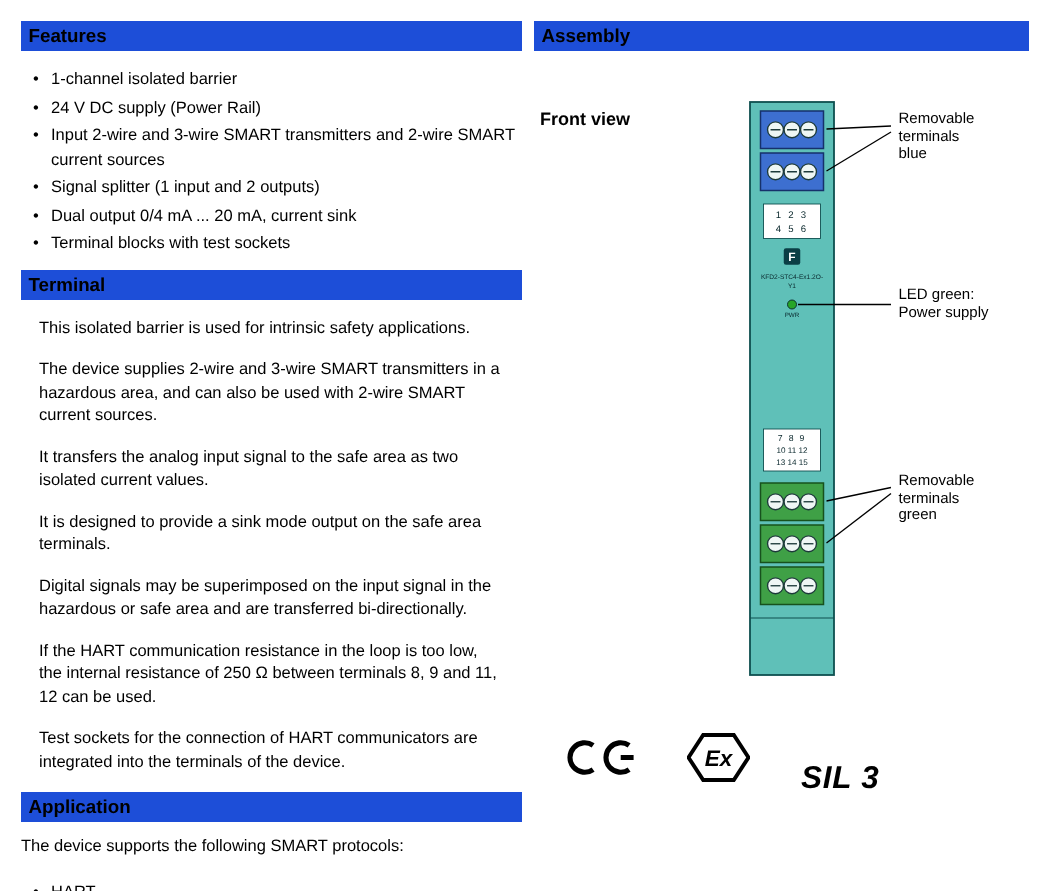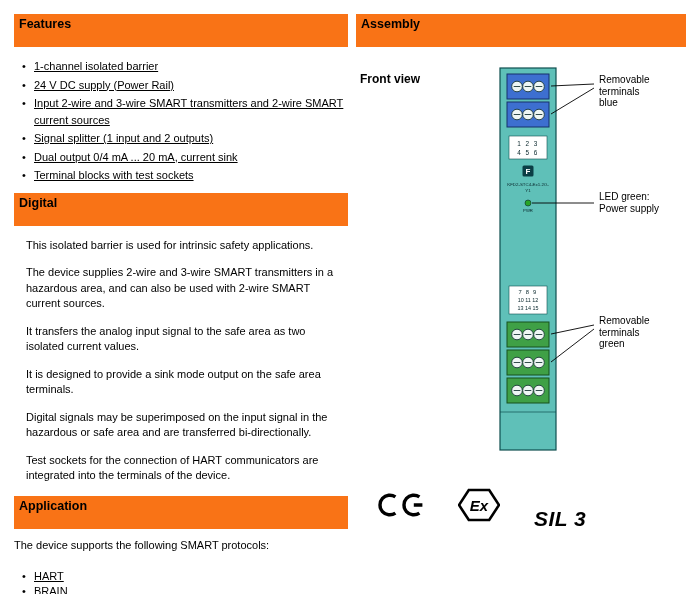--- a/index.html
+++ b/index.html
@@ -1,21 +1,21 @@
 <!DOCTYPE html>
 <html><head>
 <meta charset="utf-8">
 <style>
   html,body{margin:0;padding:0;}
   body{font-family:"Liberation Sans",sans-serif;background:#ffffff;color:#000;}
   .page{position:relative;width:695px;height:594px;background:#fff;overflow:hidden;}
-  .sec-bar{background:#f97316;height:33px;line-height:20px;font-size:12.5px;font-weight:bold;padding:0 5px;}
+  .sec-bar{background:#1d4ed8;height:20px;line-height:20px;font-size:12.5px;font-weight:bold;padding:0 5px;}
   .col-left{position:absolute;left:14px;top:14px;width:334px;}
   .col-right{position:absolute;left:356px;top:14px;width:330px;height:566px;}
-  ul.bullets{list-style:none;margin:11px 0 0 7px;padding:0;text-decoration:underline;}
+  ul.bullets{list-style:none;margin:11px 0 0 7px;padding:0;}
   ul.bullets li{position:relative;padding-left:13px;font-size:11px;line-height:16.5px;margin-bottom:2px;}
   ul.bullets li::before{content:"\2022";position:absolute;left:1px;top:0;}
   .bar-function{margin-top:9px;}
   .bar-application{margin-top:10px;}
   .para-group{margin-top:9px;}
   .para{font-size:11px;line-height:15.5px;margin:12px;}
   .para + .para{margin-top:5px;}
   .intro{font-size:11px;line-height:15px;margin:9px 0 0 0;}
   ul.bullets.tight{margin-top:16px;}
   ul.bullets.tight li{line-height:15.5px;margin-bottom:0;}
@@ -39,27 +39,28 @@
     <div class="sec-bar">Features</div>
     <ul class="bullets">
       <li>1-channel isolated barrier</li>
       <li>24 V DC supply (Power Rail)</li>
       <li>Input 2-wire and 3-wire SMART transmitters and 2-wire SMART current sources</li>
       <li>Signal splitter (1 input and 2 outputs)</li>
       <li>Dual output 0/4 mA ... 20 mA, current sink</li>
       <li>Terminal blocks with test sockets</li>
     </ul>
 
-    <div class="sec-bar bar-function">Digital</div>
+    <div class="sec-bar bar-function">Terminal</div>
     <div class="para-group">
       <p class="para">This isolated barrier is used for intrinsic safety applications.</p>
       <p class="para">The device supplies 2-wire and 3-wire SMART transmitters in a hazardous area, and can also be used with 2-wire SMART current sources.</p>
       <p class="para">It transfers the analog input signal to the safe area as two isolated current values.</p>
       <p class="para">It is designed to provide a sink mode output on the safe area terminals.</p>
       <p class="para">Digital signals may be superimposed on the input signal in the hazardous or safe area and are transferred bi-directionally.</p>
+      <p class="para">If the HART communication resistance in the loop is too low, the internal resistance of 250 Ω between terminals 8, 9 and 11, 12 can be used.</p>
       <p class="para">Test sockets for the connection of HART communicators are integrated into the terminals of the device.</p>
     </div>
 
     <div class="sec-bar bar-application">Application</div>
     <p class="intro">The device supports the following SMART protocols:</p>
     <ul class="bullets tight">
       <li>HART</li>
       <li>BRAIN</li>
     </ul>
   </div>

